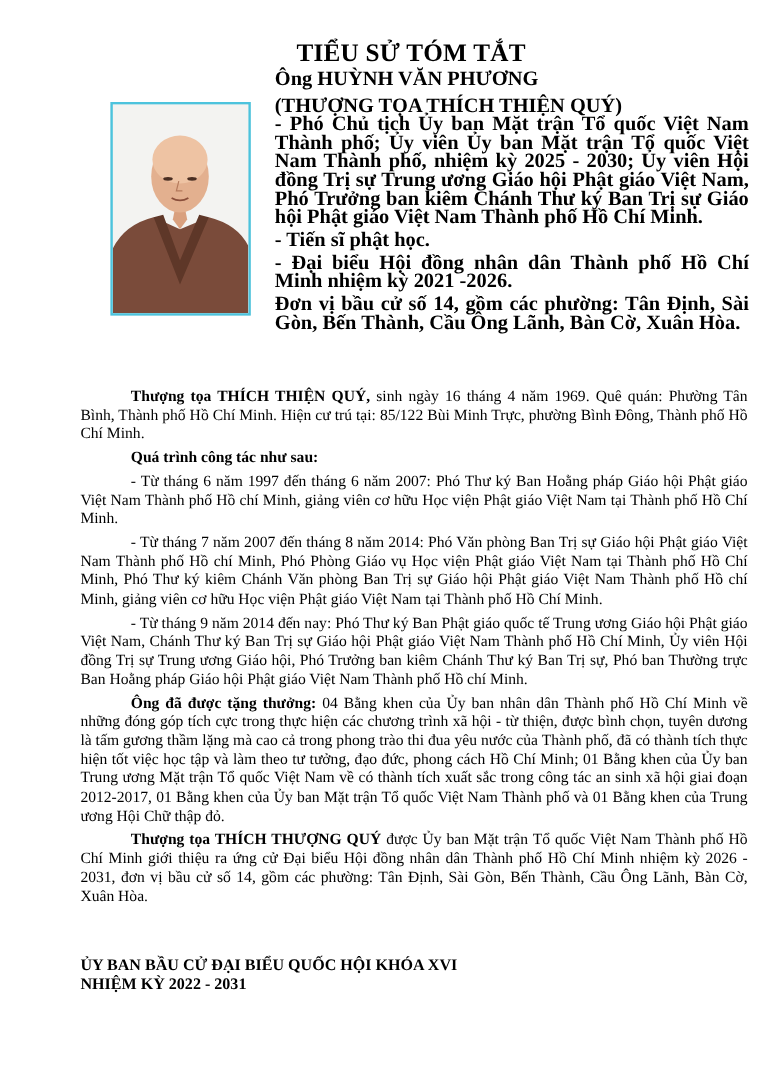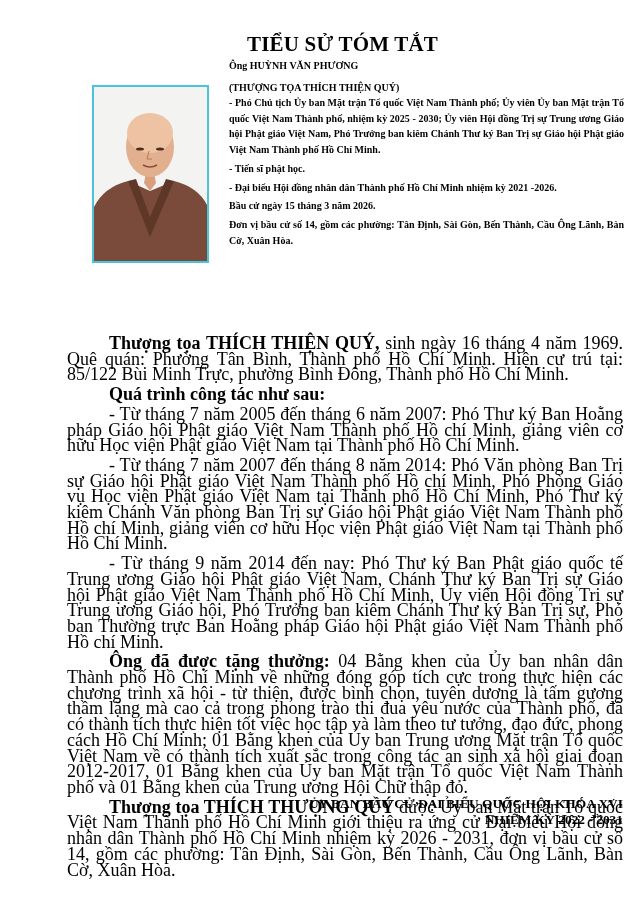--- a/index.html
+++ b/index.html
@@ -2,28 +2,28 @@
 <html><head>
   <meta charset="utf-8">
   <style>
     html, body { margin: 0; padding: 0; background: #ffffff; }
     body { width: 640px; height: 905px; position: relative; overflow: hidden;
            font-family: "Liberation Serif", "DejaVu Serif", serif; color: #000; }
     .title { position: absolute; left: 247px; top: 32px; font-size: 21px; font-weight: bold; letter-spacing: 0.2px; text-align: right; }
     .photo { position: absolute; left: 92px; top: 85px; width: 117px; height: 178px;
              border: 2px solid #4cc3dd; background: #f2f2f0; overflow: hidden; box-sizing: border-box; }
     .photo svg { display: block; width: 100%; height: 100%; }
-    .right { position: absolute; left: 229px; top: 58px; width: 395px; font-weight: bold; font-size: 10px; line-height: 15.6px; }
+    .right { position: absolute; left: 229px; top: 58px; width: 395px; font-weight: bold; font-size: 17px; line-height: 15.6px; }
     .right p { margin: 0 0 3.2px 0; text-align: justify; }
     .right .name { margin-bottom: 6px; }
     .right .dharma { margin-bottom: 0; }
-    .body { position: absolute; left: 67px; top: 336px; width: 556px; font-size: 18px; line-height: 15.7px; }
+    .body { position: absolute; left: 67px; top: 322px; width: 556px; font-size: 13px; line-height: 15.7px; }
     .body p { margin: 0 0 4px 0; text-align: justify; text-indent: 42px; }
     .body b { font-weight: bold; }
-    .sig { position: absolute; left: 67px; top: 796px; width: 556px; text-align: right; font-weight: bold; font-size: 13.4px; line-height: 15.5px; }
+    .sig { position: absolute; left: 67px; top: 796px; width: 556px; text-align: left; font-weight: bold; font-size: 13.4px; line-height: 15.5px; }
     .sig div { white-space: nowrap; }
   </style>
 </head>
 <body>
 
 <div class="title">TIỂU SỬ TÓM TẮT</div>
 
 <div class="photo">
   <svg viewBox="0 0 113 174">
     <rect x="0" y="0" width="113" height="174" fill="#f3f3f1"></rect>
@@ -38,28 +38,27 @@
     <path d="M55,64 L53,72 L58,72" stroke="#b57a5c" stroke-width="1" fill="none"></path>
   </svg>
 </div>
 
 <div class="right">
   <p class="name">Ông HUỲNH VĂN PHƯƠNG</p>
   <p class="dharma">(THƯỢNG TỌA THÍCH THIỆN QUÝ)</p>
   <p>- Phó Chủ tịch Ủy ban Mặt trận Tổ quốc Việt Nam Thành phố; Ủy viên Ủy ban Mặt trận Tổ quốc Việt Nam Thành phố, nhiệm kỳ 2025 - 2030; Ủy viên Hội đồng Trị sự Trung ương Giáo hội Phật giáo Việt Nam, Phó Trưởng ban kiêm Chánh Thư ký Ban Trị sự Giáo hội Phật giáo Việt Nam Thành phố Hồ Chí Minh.</p>
   <p>- Tiến sĩ phật học.</p>
   <p>- Đại biểu Hội đồng nhân dân Thành phố Hồ Chí Minh nhiệm kỳ 2021 -2026.</p>
-  <p>Bầu cử ngày 15 tháng 3 năm 2026.</p>
   <p>Đơn vị bầu cử số 14, gồm các phường: Tân Định, Sài Gòn, Bến Thành, Cầu Ông Lãnh, Bàn Cờ, Xuân Hòa.</p>
 </div>
 
 <div class="body">
   <p><b>Thượng tọa THÍCH THIỆN QUÝ,</b><span> sinh ngày 16 tháng 4 năm 1969. Quê quán: Phường Tân Bình, Thành phố Hồ Chí Minh. Hiện cư trú tại:  85/122 Bùi Minh Trực, phường Bình Đông, Thành phố Hồ Chí Minh.</span></p>
   <p><b>Quá trình công tác như sau:</b></p>
-  <p>- Từ tháng 7 năm 2005 đến tháng 6 năm 2007: Phó Thư ký Ban Hoằng pháp Giáo hội Phật giáo Việt Nam Thành phố Hồ chí Minh, giảng viên cơ hữu Học viện Phật giáo Việt Nam tại Thành phố Hồ Chí Minh.</p>
+  <p>- Từ tháng 6 năm 1997 đến tháng 6 năm 2007: Phó Thư ký Ban Hoằng pháp Giáo hội Phật giáo Việt Nam Thành phố Hồ chí Minh, giảng viên cơ hữu Học viện Phật giáo Việt Nam tại Thành phố Hồ Chí Minh.</p>
   <p>- Từ tháng 7 năm 2007 đến tháng 8 năm 2014: Phó Văn phòng Ban Trị sự Giáo hội Phật giáo Việt Nam Thành phố Hồ chí Minh, Phó Phòng Giáo vụ Học viện Phật giáo Việt Nam tại Thành phố Hồ Chí Minh, Phó Thư ký kiêm Chánh Văn phòng Ban Trị sự Giáo hội Phật giáo Việt Nam Thành phố Hồ chí Minh, giảng viên cơ hữu Học viện Phật giáo Việt Nam tại Thành phố Hồ Chí Minh.</p>
   <p>- Từ tháng 9 năm 2014 đến nay: Phó Thư ký Ban Phật giáo quốc tế Trung ương Giáo hội Phật giáo Việt Nam, Chánh Thư ký Ban Trị sự Giáo hội Phật giáo Việt Nam Thành phố Hồ Chí Minh, Ủy viên Hội đồng Trị sự Trung ương Giáo hội, Phó Trưởng ban kiêm Chánh Thư ký Ban Trị sự, Phó ban Thường trực Ban Hoằng pháp Giáo hội Phật giáo Việt Nam Thành phố Hồ chí Minh.</p>
   <p><b>Ông đã được tặng thưởng:</b><span> 04 Bằng khen của Ủy ban nhân dân Thành phố Hồ Chí Minh về những đóng góp tích cực trong thực hiện các chương trình xã hội - từ thiện, được bình chọn, tuyên dương là tấm gương thầm lặng mà cao cả trong phong trào thi đua yêu nước của Thành phố, đã có thành tích thực hiện tốt việc học tập và làm theo tư tưởng, đạo đức, phong cách Hồ Chí Minh; 01 Bằng khen của Ủy ban Trung ương Mặt trận Tổ quốc Việt Nam về có thành tích xuất sắc trong công tác an sinh xã hội giai đoạn 2012-2017, 01 Bằng khen của Ủy ban Mặt trận Tổ quốc Việt Nam Thành phố và 01 Bằng khen của Trung ương Hội Chữ thập đỏ.</span></p>
   <p><b>Thượng tọa THÍCH THƯỢNG QUÝ</b><span> được Ủy ban Mặt trận Tổ quốc Việt Nam Thành phố Hồ Chí Minh giới thiệu ra ứng cử Đại biểu Hội đồng nhân dân Thành phố Hồ Chí Minh nhiệm kỳ 2026 - 2031, đơn vị bầu cử số 14, gồm các phường: Tân Định, Sài Gòn, Bến Thành, Cầu Ông Lãnh, Bàn Cờ, Xuân Hòa.</span></p>
 </div>
 
 <div class="sig">
   <div>ỦY BAN BẦU CỬ ĐẠI BIỂU QUỐC HỘI KHÓA XVI</div>
   <div>NHIỆM KỲ 2022 - 2031</div>
 </div>

